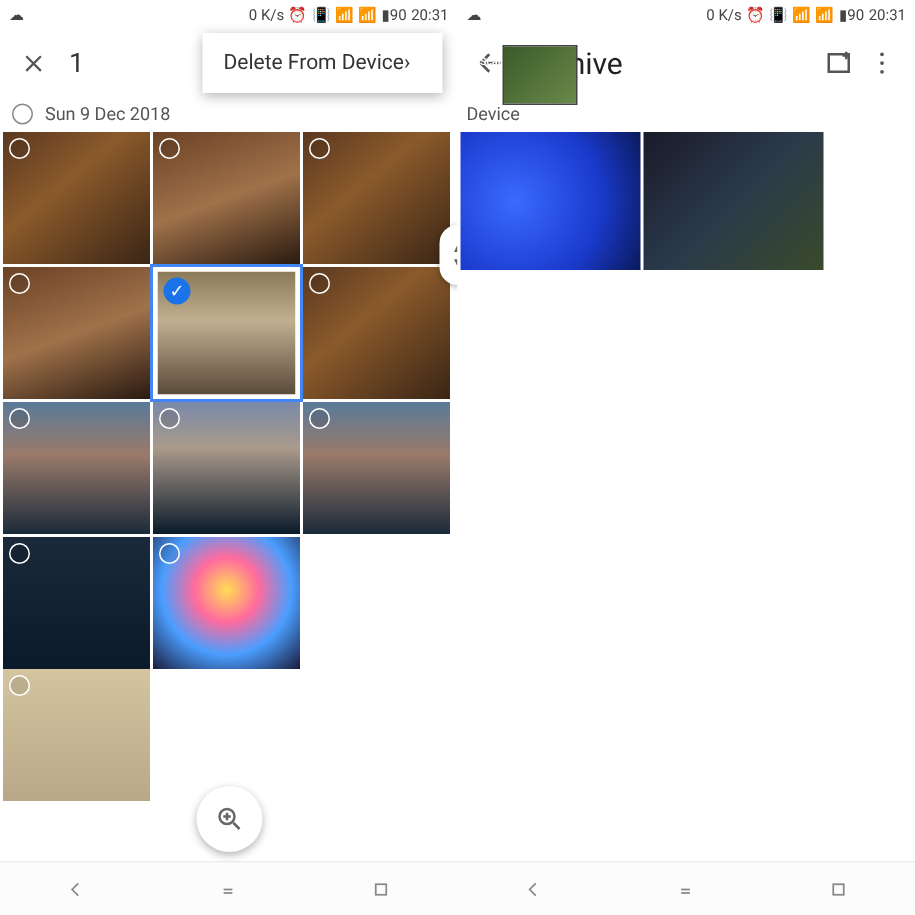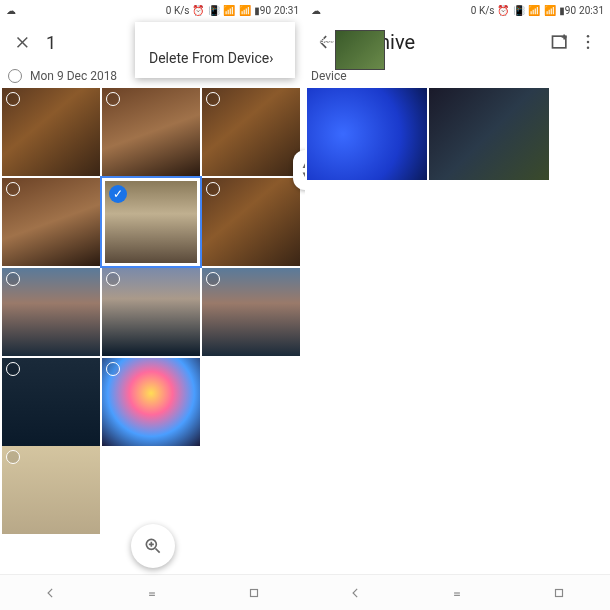--- a/index.html
+++ b/index.html
@@ -14,21 +14,21 @@
   .appbar .title { font-size:20px; color:#222; margin-left:8px; flex:1; }
   .appbar .count { font-size:18px; color:#333; margin-left:10px; flex:1; }
   .datehdr { display:flex; align-items:center; gap:8px; padding:5px 8px; font-size:12px; color:#555; }
   .ring { width:14px; height:14px; border:1.5px solid #888; border-radius:50%; flex-shrink:0; }
   .grid { display:flex; flex-wrap:wrap; gap:2px; padding:0 2px; }
   .thumb { width:98px; height:88px; position:relative; background:#555; overflow:hidden; }
   .thumb .ring { position:absolute; top:4px; left:4px; border-color:#fff; background:rgba(0,0,0,0.1); }
   .thumb.sel { border:3px solid #fff; outline:2px solid #4285f4; }
   .thumb .check { position:absolute; top:4px; left:4px; width:18px; height:18px; background:#1a73e8; border-radius:50%; display:flex; align-items:center; justify-content:center; color:#fff; font-size:12px; }
   .menu { position:absolute; top:22px; left:135px; width:160px; background:#fff; box-shadow:0 2px 8px rgba(0,0,0,0.3); z-index:10; }
-  .menu .mi { padding:12px 14px; font-size:14px; color:#333; cursor:pointer;margin-top:16px; }
+  .menu .mi { padding:12px 14px; font-size:14px; color:#333; cursor:pointer; }
   .arch-grid { display:flex; gap:2px; padding:0 2px; }
   .arch-thumb { width:120px; height:92px; background:#223; }
   .fab { position:absolute; bottom:42px; left:50%; transform:translateX(-50%); width:44px; height:44px; border-radius:50%; background:#fff; box-shadow:0 2px 6px rgba(0,0,0,0.3); display:flex; align-items:center; justify-content:center; color:#666; cursor:pointer; z-index:5; }
   .nav { position:absolute; bottom:0; width:100%; height:36px; background:#fcfcfc; display:flex; justify-content:space-around; align-items:center; color:#888; border-top:1px solid #eee; }
   .nav .nb { width:20px; height:20px; display:flex; align-items:center; justify-content:center; }
   .halfcirc { position:absolute; right:-12px; top:150px; width:24px; height:40px; background:#fff; border-radius:12px; box-shadow:0 1px 4px rgba(0,0,0,0.3); display:flex; flex-direction:column; align-items:center; justify-content:center; font-size:8px; color:#666; }
   
   .p-indoor { background:linear-gradient(140deg,#5a3820 0%,#8b5a2b 40%,#3a2515 100%); }
   .p-indoor2 { background:linear-gradient(160deg,#6b4226 0%,#a0724a 50%,#2a1a10 100%); }
   .p-dusk { background:linear-gradient(180deg,#5a7a9a 0%,#9a7a6a 40%,#1a2a3a 100%); }
@@ -59,21 +59,21 @@
   <div class="appbar">
     <div class="icon">
       <svg width="18" height="18" viewBox="0 0 24 24">
           <path d="M19 6L6 19M6 6l13 13" stroke="#555" stroke-width="2" fill="none"></path>
         </svg>
     </div>
     <div class="count">1</div>
   </div>
   <div class="datehdr">
     <div class="ring"></div>
-    <span>Mon 9 Dec 2018</span>
+    <span>Sun 9 Dec 2018</span>
   </div>
   <div class="grid">
     <div class="thumb p-indoor">
         <div class="ring"></div>
       </div>
     <div class="thumb p-indoor2">
         <div class="ring"></div>
       </div>
     <div class="thumb p-indoor">
         <div class="ring"></div>

